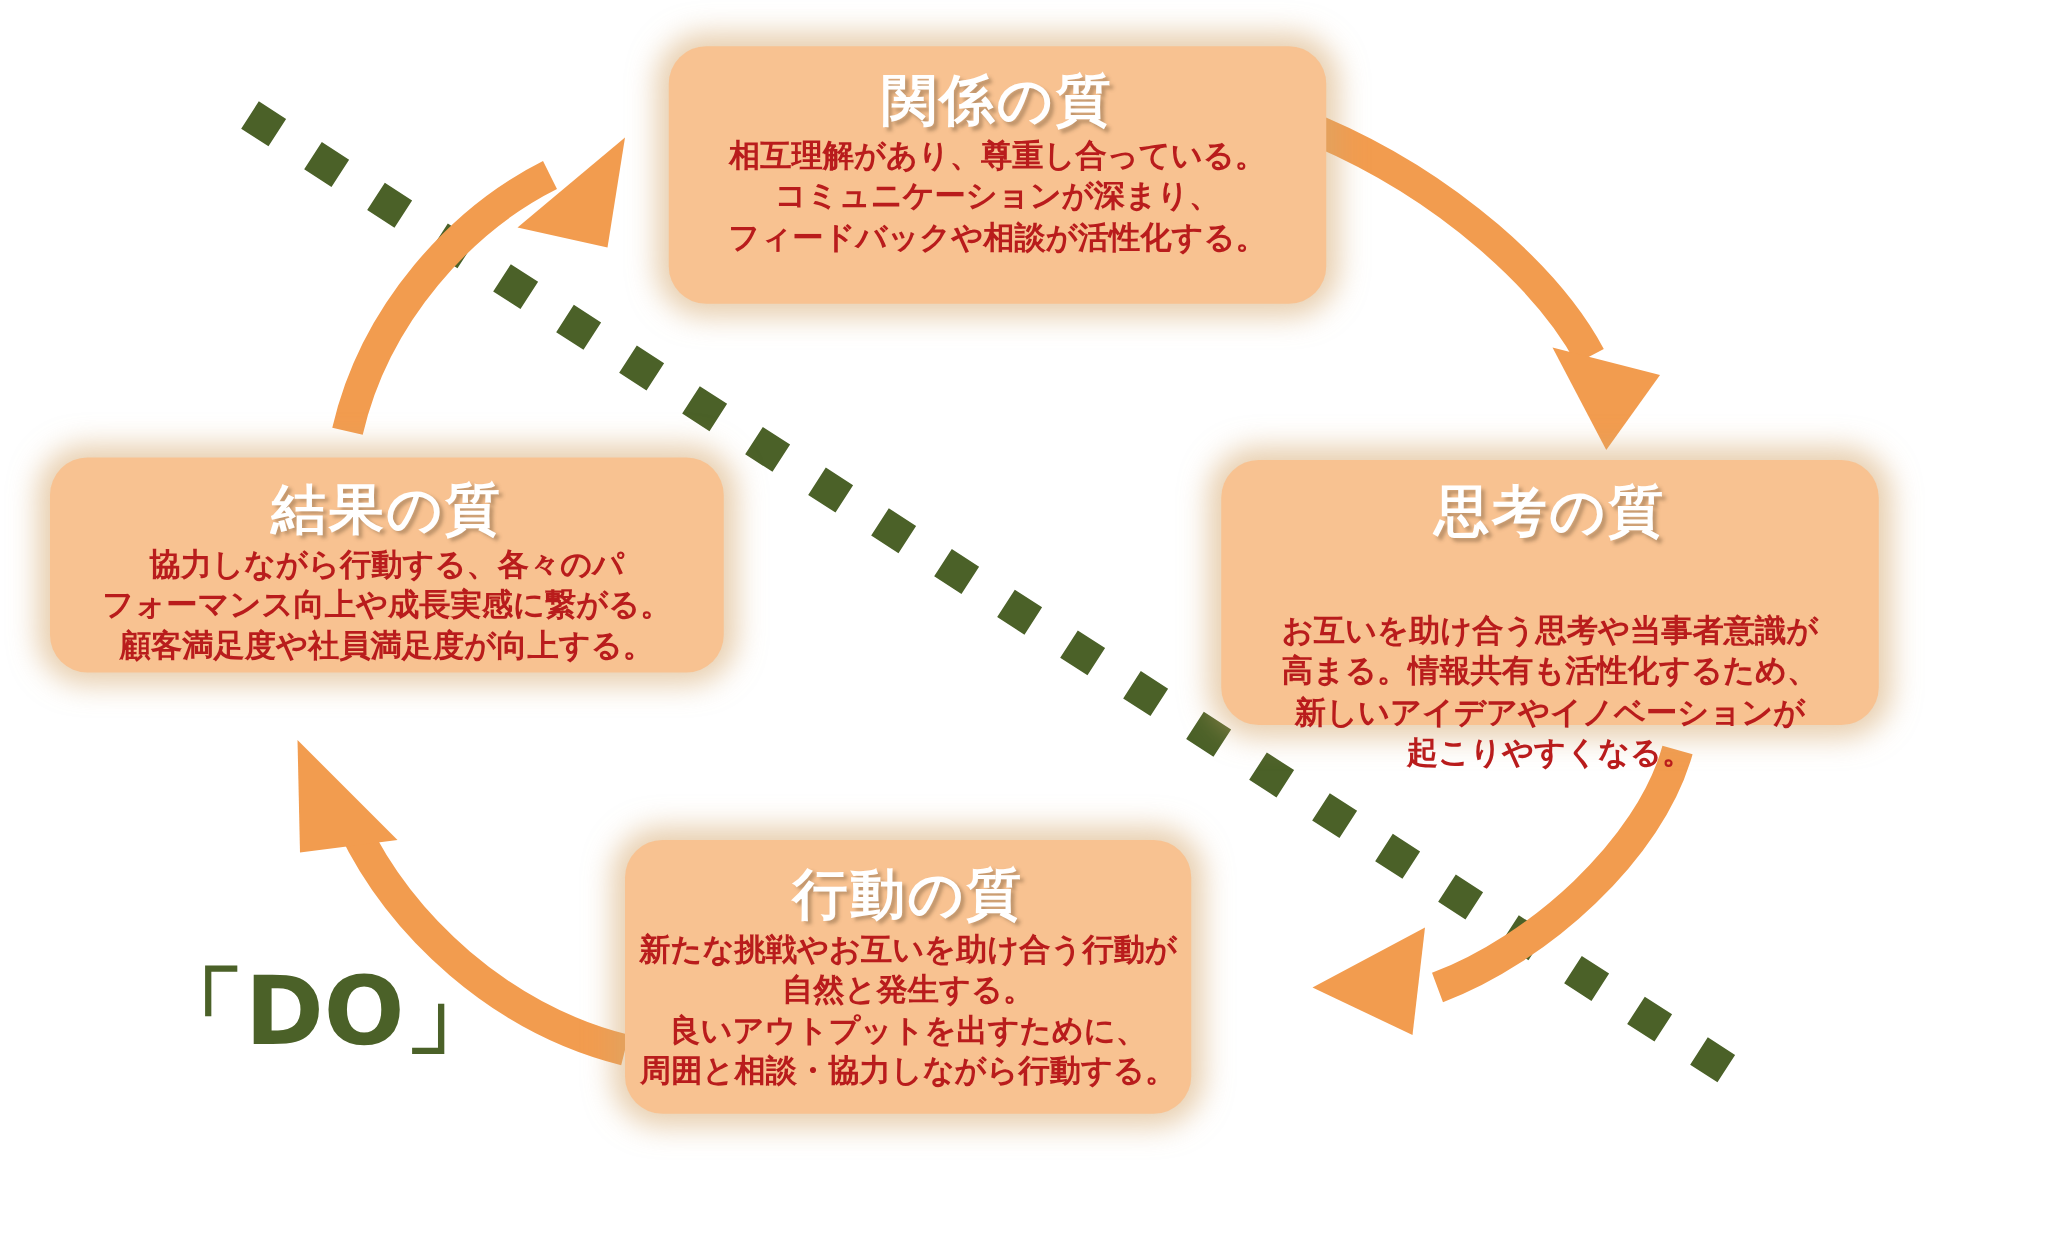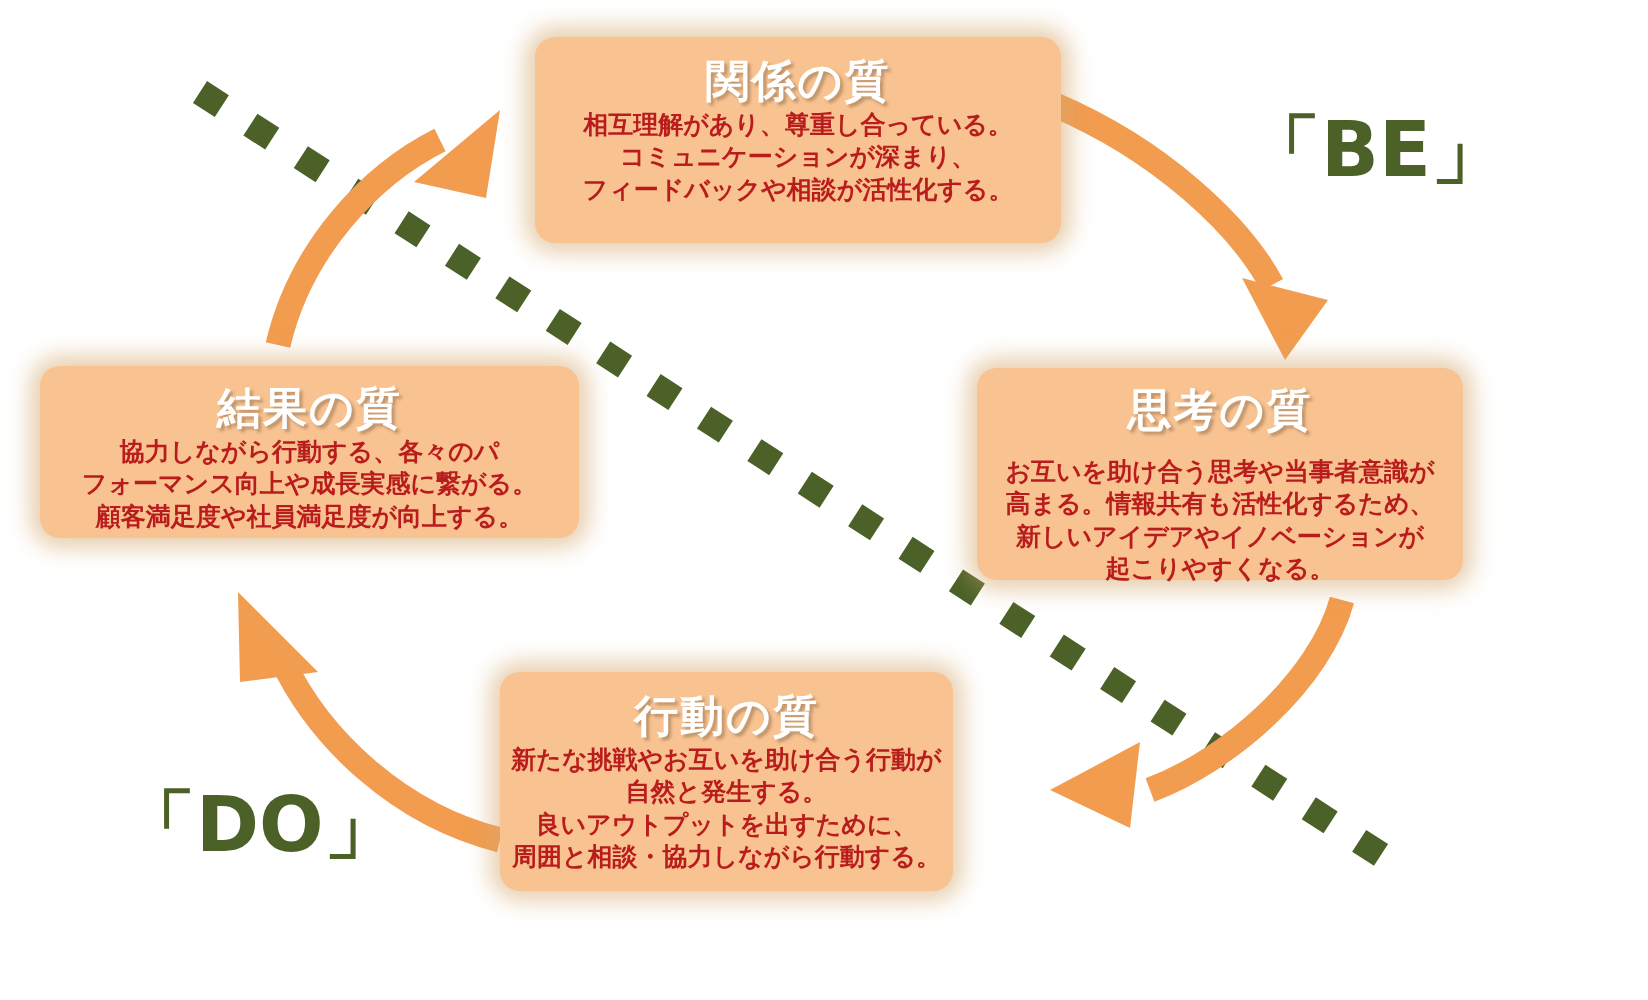--- a/index.html
+++ b/index.html
@@ -19,21 +19,21 @@
     position: absolute;
     left: 0;
     top: 0;
     width: 1648px;
     height: 1000px;
   }
   .qbox {
     position: absolute;
     box-sizing: border-box;
     background: #f8c291;
-    border-radius: 20px;
+    border-radius: 30px;
     box-shadow: 0 0 22px 10px rgba(214, 167, 110, 0.55);
     text-align: center;
     padding: 6px 10px 10px 10px;
     display: flex;
     flex-direction: column;
     align-items: center;
     justify-content: flex-start;
   }
   .qtitle {
     color: #ffffff;
@@ -48,21 +48,21 @@
     color: #b91c1c;
     font-weight: bold;
     font-size: 25px;
     line-height: 1.3;
     letter-spacing: 0px;
     white-space: pre-line;
   }
 
   
   #box-relationship { left: 535px; top: 37px;  width: 526px; height: 206px; }
-  #box-thinking     { left: 977px; top: 368px; width: 486px; height: 212px; }
+  #box-thinking     { left: 977px; top: 368px; width: 526px; height: 212px; gap: 33px; }
   #box-result       { left: 40px;  top: 366px; width: 539px; height: 172px; }
   #box-action       { left: 500px; top: 672px; width: 453px; height: 219px; }
 
   #box-relationship .qtitle { margin-top: 12px; }
   #box-relationship .qbody  { margin-top: 2px; }
   #box-thinking .qtitle     { margin-top: 10px; }
   #box-thinking .qbody      { margin-top: 20px; }
   #box-result .qtitle       { margin-top: 10px; }
   #box-result .qbody        { margin-top: 2px; }
   #box-action .qtitle       { margin-top: 12px; }
@@ -71,21 +71,21 @@
   .mode-label {
     position: absolute;
     color: #4b6128;
     font-weight: bold;
     font-size: 76px;
     letter-spacing: 0px;
     white-space: nowrap;
     line-height: 1;
   }
   #label-be { left: 1245px; top: 112px; }
-  #label-do { left: 120px;  top: 787px; }
+  #label-do { left: 120px;  top: 771px; }
 </style>
 </head>
 <body>
 
 <div id="stage">
 
   <svg id="svg-layer" viewBox="0 0 1648 1000">
 
     <g>
       <line x1="200" y1="92" x2="1392" y2="862" stroke="#4b6128" stroke-width="26" stroke-dasharray="26 34" stroke-linecap="butt"></line>
@@ -135,16 +135,15 @@
   </div>
 
   <div class="qbox" id="box-action">
     <div class="qtitle">行動の質</div>
     <div class="qbody">新たな挑戦やお互いを助け合う行動が
 自然と発生する。
 良いアウトプットを出すために、
 周囲と相談・協力しながら行動する。</div>
   </div>
 
-  <div class="mode-label" id="label-be">「BE」</div>
   <div class="mode-label" id="label-do">「DO」</div>
 
 </div>
 
 </body></html>

